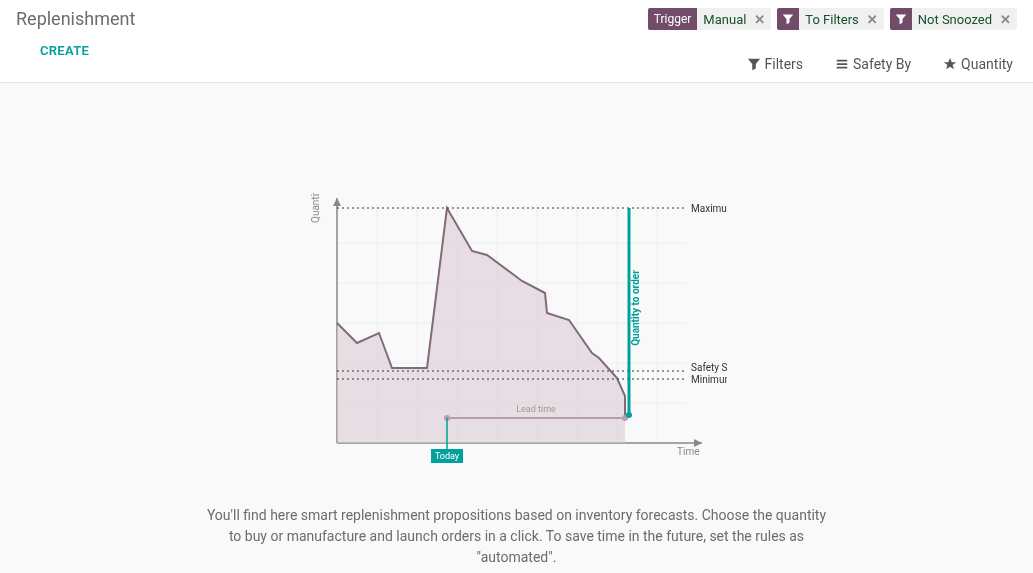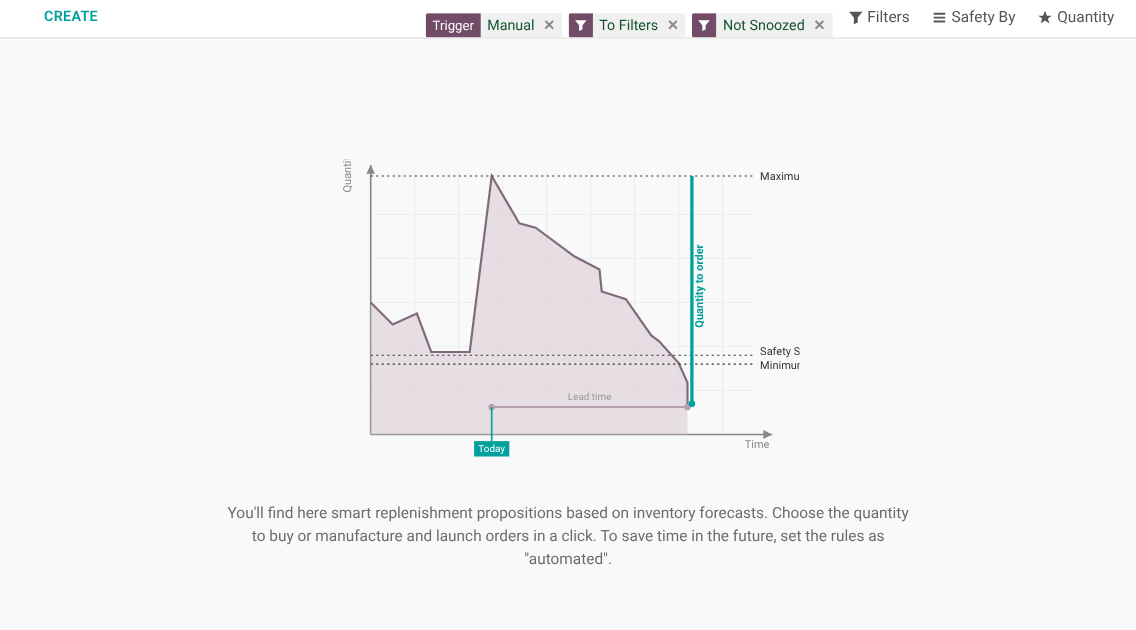--- a/index.html
+++ b/index.html
@@ -1,42 +1,43 @@
 <!DOCTYPE html>
 <html><head>
 <meta charset="utf-8">
 <style>
 * { box-sizing: border-box; margin: 0; padding: 0; }
 body { font-family: -apple-system, BlinkMacSystemFont, "Segoe UI", Roboto, sans-serif; background: #f9f9f9; color: #4c4c4c; width: 1033px; height: 573px; overflow: hidden; }
 .header { display: flex; justify-content: space-between; align-items: flex-start; padding: 8px 16px 0 16px; background: #fff; }
 .header-left { display: flex; flex-direction: column; }
 .title { font-size: 18px; color: #6c6c6c; font-weight: 400; margin-bottom: 14px; margin-left: 0; }
 .create-btn { color: #00a09d; font-size: 13px; font-weight: 600; letter-spacing: 0.3px; cursor: pointer; margin-left: 24px; margin-bottom: 10px; }
-.header-right { display: flex; align-items: flex-end; gap: 14px; }
+.header-right { display: flex; flex-direction: column; align-items: flex-end; gap: 14px; }
 .filter-row { display: flex; gap: 6px; align-items: center; }
 .facet { display: flex; align-items: center; background: #f0f0f0; border-radius: 2px; font-size: 13px; overflow: hidden; height: 22px; }
 .facet-cat { background: #714b67; color: #fff; padding: 2px 6px; font-size: 12px; height: 100%; display: flex; align-items: center; }
 .facet-icon { background: #714b67; color: #fff; padding: 2px 5px; height: 100%; display: flex; align-items: center; }
 .facet-val { padding: 2px 6px; color: #14532d; }
 .facet-close { color: #888; padding: 0 6px 0 2px; font-weight: bold; cursor: pointer; }
-.toolbar { display: flex; gap: 20px; align-items: center; padding-right: 4px; padding-bottom: 10px; }
+.toolbar { display: flex; gap: 32px; align-items: center; padding-right: 4px; padding-bottom: 10px; margin-top: 12px; }
 .toolbar-item { display: flex; align-items: center; gap: 4px; font-size: 14px; color: #555; cursor: pointer; }
 .toolbar-item svg, .toolbar-item .ico { width: 14px; height: 14px; }
 .divider { border-bottom: 1px solid #e0e0e0; }
 .content { text-align: center; padding: 30px 40px; }
 .chart-wrap { display: inline-block; margin-top: 80px; margin-bottom: 10px; }
 .empty-title { font-size: 18px; font-weight: 700; color: #212529; margin-top: 6px; }
 .empty-desc { font-size: 14px; color: #6c6c6c; max-width: 620px; margin: 18px auto 0 auto; line-height: 1.5; }
 svg text { font-family: inherit; }
 </style>
 </head>
 <body>
 
 <div class="header">
   <div class="header-left">
+    <div class="title">Replenishment</div>
     <div class="create-btn">CREATE</div>
   </div>
   <div class="header-right">
     <div class="filter-row">
       <div class="facet">
         <span class="facet-cat">Trigger</span>
         <span class="facet-val">Manual</span>
         <span class="facet-close">✕</span>
       </div>
       <div class="facet">

